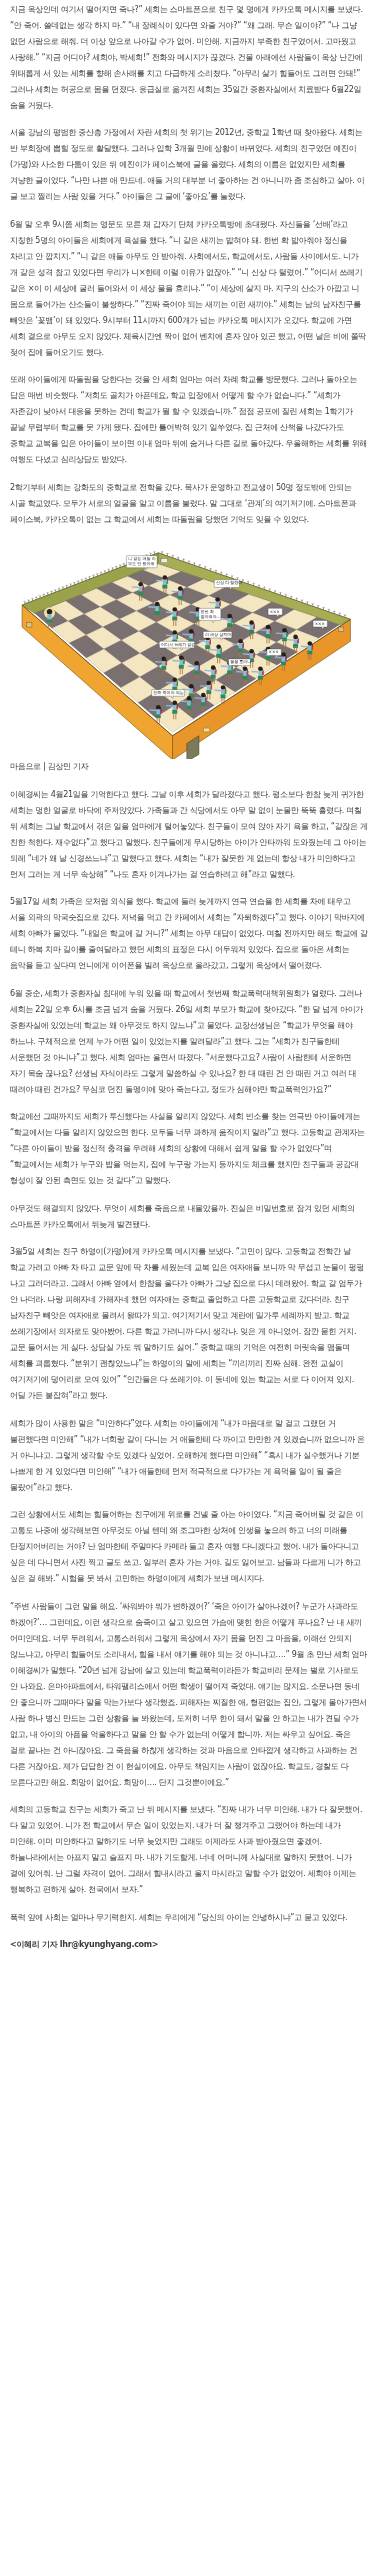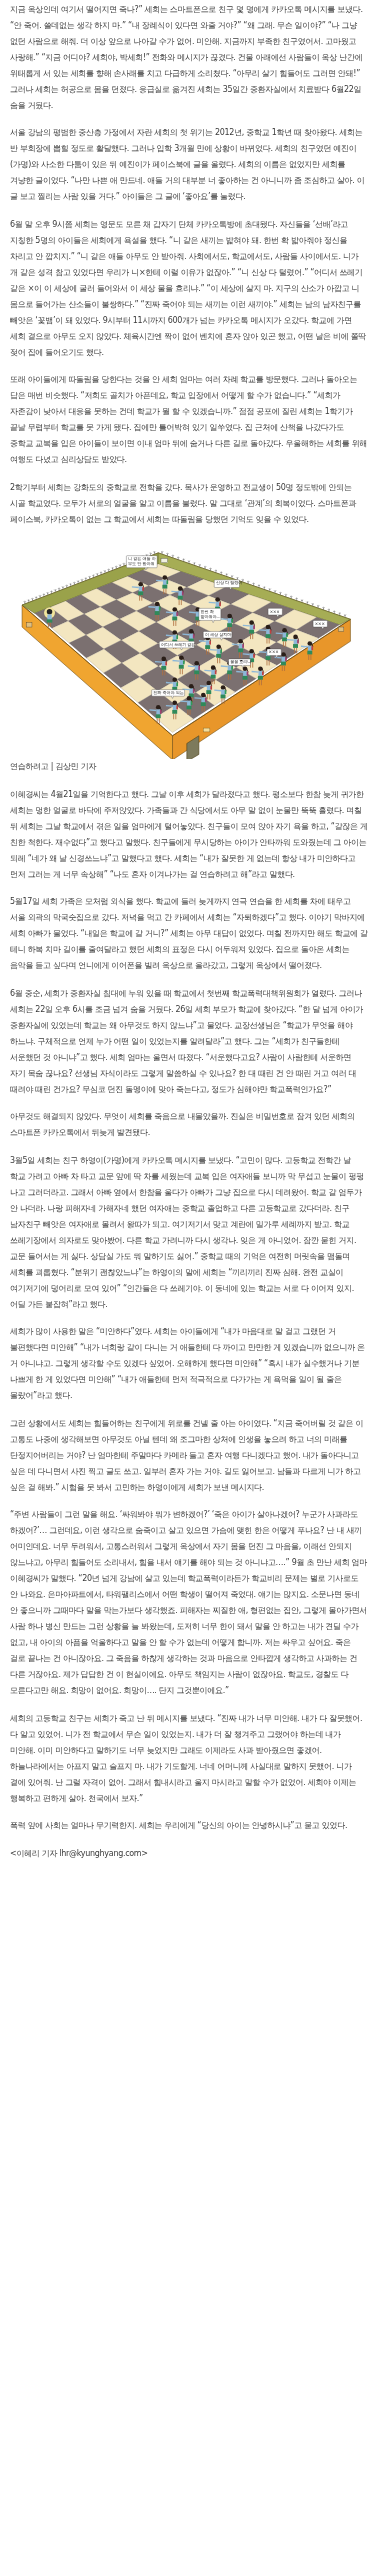--- a/index.html
+++ b/index.html
@@ -12,32 +12,32 @@
     color: #3a3a3a;
     font-size: 8px;
     line-height: 16px;
     letter-spacing: -0.3px;
     word-break: keep-all;
   }
   .article p { margin: 0 0 11.5px 0; }
   .figure { margin: 3.3px 0 0 0; }
   .figure svg { display: block; width: 358px; height: 220px; }
   .caption { margin: 5.5px 0 12px 0; }
-  .byline { margin-top: 0; }
+  .byline { margin-top: 0; font-weight: bold; }
   .bubble-text { font-family: "DejaVu Sans", sans-serif; font-size: 7.5px; fill: #222; letter-spacing: -0.2px; }
 </style>
 </head>
 <body>
 
 <div class="article">
   <p>지금 옥상인데 여기서 떨어지면 죽나?” 세희는 스마트폰으로 친구 몇 명에게 카카오톡 메시지를 보냈다. “안 죽어. 쓸데없는 생각 하지 마.” “내 장례식이 있다면 와줄 거야?” “왜 그래. 무슨 일이야?” “나 그냥 없던 사람으로 해줘. 더 이상 앞으로 나아갈 수가 없어. 미안해. 지금까지 부족한 친구였어서. 고마웠고 사랑해.” “지금 어디야? 세희야, 박세희!” 전화와 메시지가 끊겼다. 건물 아래에선 사람들이 옥상 난간에 위태롭게 서 있는 세희를 향해 손사래를 치고 다급하게 소리쳤다. “아무리 살기 힘들어도 그러면 안돼!” 그러나 세희는 허공으로 몸을 던졌다. 응급실로 옮겨진 세희는 35일간 중환자실에서 치료받다 6월22일 숨을 거뒀다.</p>
   <p>서울 강남의 평범한 중산층 가정에서 자란 세희의 첫 위기는 2012년, 중학교 1학년 때 찾아왔다. 세희는 반 부회장에 뽑힐 정도로 활달했다. 그러나 입학 3개월 만에 상황이 바뀌었다. 세희의 친구였던 예진이(가명)와 사소한 다툼이 있은 뒤 예진이가 페이스북에 글을 올렸다. 세희의 이름은 없었지만 세희를 겨냥한 글이었다. “나만 나쁜 애 만드네. 애들 거의 대부분 너 좋아하는 건 아니니까 좀 조심하고 살아. 이 글 보고 찔리는 사람 있을 거다.” 아이들은 그 글에 ‘좋아요’를 눌렀다.</p>
   <p>6월 말 오후 9시쯤 세희는 영문도 모른 채 갑자기 단체 카카오톡방에 초대됐다. 자신들을 ‘선배’라고 지칭한 5명의 아이들은 세희에게 욕설을 했다. “니 같은 새끼는 밟혀야 돼. 한번 확 밟아줘야 정신을 차리고 안 깝치지.” “니 같은 애들 아무도 안 받아줘. 사회에서도, 학교에서도, 사람들 사이에서도. 니가 개 같은 성격 참고 있었다면 우리가 니×한테 이럴 이유가 없잖아.” “니 신상 다 털렸어.” “어디서 쓰레기 같은 ×이 이 세상에 굴러 들어와서 이 세상 물을 흐리냐.” “이 세상에 살지 마. 지구의 산소가 아깝고 니 몸으로 들어가는 산소들이 불쌍하다.” “진짜 죽어야 되는 새끼는 이런 새끼야.” 세희는 남의 남자친구를 빼앗은 ‘꽃뱀’이 돼 있었다. 9시부터 11시까지 600개가 넘는 카카오톡 메시지가 오갔다. 학교에 가면 세희 곁으로 아무도 오지 않았다. 체육시간엔 짝이 없어 벤치에 혼자 앉아 있곤 했고, 어떤 날은 비에 쫄딱 젖어 집에 들어오기도 했다.</p>
   <p>또래 아이들에게 따돌림을 당한다는 것을 안 세희 엄마는 여러 차례 학교를 방문했다. 그러나 돌아오는 답은 매번 비슷했다. “저희도 골치가 아픈데요, 학교 입장에서 어떻게 할 수가 없습니다.” “세희가 자존감이 낮아서 대응을 못하는 건데 학교가 뭘 할 수 있겠습니까.” 점점 공포에 질린 세희는 1학기가 끝날 무렵부터 학교를 못 가게 됐다. 집에만 틀어박혀 있기 일쑤였다. 집 근처에 산책을 나갔다가도 중학교 교복을 입은 아이들이 보이면 이내 엄마 뒤에 숨거나 다른 길로 돌아갔다. 우울해하는 세희를 위해 여행도 다녔고 심리상담도 받았다.</p>
-  <p>2학기부터 세희는 강화도의 중학교로 전학을 갔다. 목사가 운영하고 전교생이 50명 정도밖에 안되는 시골 학교였다. 모두가 서로의 얼굴을 알고 이름을 불렀다. 말 그대로 ‘관계’의 회복이었다. 스마트폰과 페이스북, 카카오톡이 없는 그 학교에서 세희는 따돌림을 당했던 기억도 잊을 수 있었다.</p>
+  <p>2학기부터 세희는 강화도의 중학교로 전학을 갔다. 목사가 운영하고 전교생이 50명 정도밖에 안되는 시골 학교였다. 모두가 서로의 얼굴을 알고 이름을 불렀다. 말 그대로 ‘관계’의 여기저기에. 스마트폰과 페이스북, 카카오톡이 없는 그 학교에서 세희는 따돌림을 당했던 기억도 잊을 수 있었다.</p>
 
   <div class="figure">
     <svg viewBox="0 0 652 400" xmlns="http://www.w3.org/2000/svg" style="font-size:14.6px">
 
       <polygon points="22,120 296,358 296,402 22,160" fill="#f0a530" stroke="#6b4a10" stroke-width="1"></polygon>
       <polygon points="296,358 620,146 620,186 296,402" fill="#e8962a" stroke="#6b4a10" stroke-width="1"></polygon>
 
       <polygon points="22,120 270,25 620,146 296,358" fill="none" stroke="#6b4a10" stroke-width="1.4"></polygon>
 
       <polygon points="22,120 270,25 270,45 45,135" fill="#9aa24a" stroke="#5b6020" stroke-width="1"></polygon>
@@ -609,25 +609,26 @@
             <text x="401" y="226" class="bubble-text">물을 흐리냐</text>
           </g>
           <g>
             <rect x="258" y="274" width="60" height="12" fill="#ffffff" stroke="#333" stroke-width="0.6" rx="1.5"></rect>
             <path d="M294,286 l2,4 l2,-4" fill="#fff" stroke="#333" stroke-width="0.6"></path>
             <text x="261" y="282" class="bubble-text">진짜 죽어야 되는</text>
           </g>
         </g>
     </svg>
   </div>
-  <p class="caption">연습하려고 | 김상민 기자</p>
+  <p class="caption">마음으로 | 김상민 기자</p>
 
   <p>이혜경씨는 4월21일을 기억한다고 했다. 그날 이후 세희가 달라졌다고 했다. 평소보다 한참 늦게 귀가한 세희는 멍한 얼굴로 바닥에 주저앉았다. 가족들과 간 식당에서도 아무 말 없이 눈물만 뚝뚝 흘렸다. 며칠 뒤 세희는 그날 학교에서 겪은 일을 엄마에게 털어놓았다. 친구들이 모여 앉아 자기 욕을 하고, “같잖은 게 친한 척한다. 재수없다”고 했다고 말했다. 친구들에게 무시당하는 아이가 안타까워 도와줬는데 그 아이는 되레 “네가 왜 날 신경쓰느냐”고 말했다고 했다. 세희는 “내가 잘못한 게 없는데 항상 내가 미안하다고 먼저 그러는 게 너무 속상해” “나도 혼자 이겨나가는 걸 연습하려고 해”라고 말했다.</p>
   <p>5월17일 세희 가족은 모처럼 외식을 했다. 학교에 들러 늦게까지 연극 연습을 한 세희를 차에 태우고 서울 외곽의 막국숫집으로 갔다. 저녁을 먹고 간 카페에서 세희는 “자퇴하겠다”고 했다. 이야기 막바지에 세희 아빠가 물었다. “내일은 학교에 갈 거니?” 세희는 아무 대답이 없었다. 며칠 전까지만 해도 학교에 갈 테니 하복 치마 길이를 줄여달라고 했던 세희의 표정은 다시 어두워져 있었다. 집으로 돌아온 세희는 음악을 듣고 싶다며 언니에게 이어폰을 빌려 옥상으로 올라갔고, 그렇게 옥상에서 떨어졌다.</p>
   <p>6월 중순, 세희가 중환자실 침대에 누워 있을 때 학교에서 첫번째 학교폭력대책위원회가 열렸다. 그러나 세희는 22일 오후 6시를 조금 넘겨 숨을 거뒀다. 26일 세희 부모가 학교에 찾아갔다. “한 달 넘게 아이가 중환자실에 있었는데 학교는 왜 아무것도 하지 않느냐”고 물었다. 교장선생님은 “학교가 무엇을 해야 하느냐. 구체적으로 언제 누가 어떤 일이 있었는지를 알려달라”고 했다. 그는 “세희가 친구들한테 서운했던 것 아니냐”고 했다. 세희 엄마는 울면서 따졌다. “서운했다고요? 사람이 사람한테 서운하면 자기 목숨 끊나요? 선생님 자식이라도 그렇게 말씀하실 수 있나요? 한 대 때린 건 안 때린 거고 여러 대 때려야 때린 건가요? 무심코 던진 돌멩이에 맞아 죽는다고, 정도가 심해야만 학교폭력인가요?”</p>
+  <p>학교에선 그때까지도 세희가 투신했다는 사실을 알리지 않았다. 세희 빈소를 찾는 연극반 아이들에게는 “학교에서는 다들 알리지 않았으면 한다. 모두들 너무 과하게 움직이지 말라”고 했다. 고등학교 관계자는 “다른 아이들이 받을 정신적 충격을 우려해 세희의 상황에 대해서 쉽게 말을 할 수가 없었다”며 “학교에서는 세희가 누구와 밥을 먹는지, 집에 누구랑 가는지 등까지도 체크를 했지만 친구들과 공감대 형성이 잘 안된 측면도 있는 것 같다”고 말했다.</p>
   <p>아무것도 해결되지 않았다. 무엇이 세희를 죽음으로 내몰았을까. 진실은 비밀번호로 잠겨 있던 세희의 스마트폰 카카오톡에서 뒤늦게 발견됐다.</p>
   <p>3월5일 세희는 친구 하영이(가명)에게 카카오톡 메시지를 보냈다. “고민이 많다. 고등학교 전학간 날 학교 가려고 아빠 차 타고 교문 앞에 딱 차를 세웠는데 교복 입은 여자애들 보니까 막 무섭고 눈물이 펑펑 나고 그러더라고. 그래서 아빠 옆에서 한참을 울다가 아빠가 그냥 집으로 다시 데려왔어. 학교 갈 엄두가 안 나더라. 나랑 피해자네 가해자네 했던 여자애는 중학교 졸업하고 다른 고등학교로 갔다더라. 친구 남자친구 빼앗은 여자애로 몰려서 왕따가 되고. 여기저기서 맞고 계란에 밀가루 세례까지 받고. 학교 쓰레기장에서 의자로도 맞아봤어. 다른 학교 가려니까 다시 생각나. 잊은 게 아니었어. 잠깐 묻힌 거지. 교문 들어서는 게 싫다. 상담실 가도 뭐 말하기도 싫어.” 중학교 때의 기억은 여전히 머릿속을 맴돌며 세희를 괴롭혔다. “분위기 괜찮았느냐”는 하영이의 말에 세희는 “끼리끼리 진짜 심해. 완전 교실이 여기저기에 덩어리로 모여 있어” “인간들은 다 쓰레기야. 이 동네에 있는 학교는 서로 다 이어져 있지. 어딜 가든 붙잡혀”라고 했다.</p>
   <p>세희가 많이 사용한 말은 “미안하다”였다. 세희는 아이들에게 “내가 마음대로 말 걸고 그랬던 거 불편했다면 미안해” “내가 너희랑 같이 다니는 거 애들한테 다 까이고 만만한 게 있겠습니까 없으니까 온 거 아니냐고. 그렇게 생각할 수도 있겠다 싶었어. 오해하게 했다면 미안해” “혹시 내가 실수했거나 기분 나쁘게 한 게 있었다면 미안해” “내가 애들한테 먼저 적극적으로 다가가는 게 욕먹을 일이 될 줄은 몰랐어”라고 했다.</p>
   <p>그런 상황에서도 세희는 힘들어하는 친구에게 위로를 건넬 줄 아는 아이였다. “지금 죽어버릴 것 같은 이 고통도 나중에 생각해보면 아무것도 아닐 텐데 왜 조그마한 상처에 인생을 놓으려 하고 너의 미래를 단정지어버리는 거야? 난 엄마한테 주말마다 카메라 들고 혼자 여행 다니겠다고 했어. 내가 돌아다니고 싶은 데 다니면서 사진 찍고 글도 쓰고. 일부러 혼자 가는 거야. 길도 잃어보고. 남들과 다르게 니가 하고 싶은 걸 해봐.” 시험을 못 봐서 고민하는 하영이에게 세희가 보낸 메시지다.</p>
   <p>“주변 사람들이 그런 말을 해요. ‘싸워봐야 뭐가 변하겠어?’ ‘죽은 아이가 살아나겠어? 누군가 사과라도 하겠어?’… 그런데요, 이런 생각으로 숨죽이고 살고 있으면 가슴에 맺힌 한은 어떻게 푸나요? 난 내 새끼 어미인데요. 너무 두려워서, 고통스러워서 그렇게 옥상에서 자기 몸을 던진 그 마음을, 이래선 안되지 않느냐고, 아무리 힘들어도 소리내서, 힘을 내서 얘기를 해야 되는 것 아니냐고….” 9월 초 만난 세희 엄마 이혜경씨가 말했다. “20년 넘게 강남에 살고 있는데 학교폭력이라든가 학교비리 문제는 별로 기사로도 안 나와요. 은마아파트에서, 타워팰리스에서 어떤 학생이 떨어져 죽었대. 얘기는 많지요. 소문나면 동네 안 좋으니까 그때마다 말을 막는가보다 생각했죠. 피해자는 찌질한 애, 형편없는 집안, 그렇게 몰아가면서 사람 하나 병신 만드는 그런 상황을 늘 봐왔는데, 도저히 너무 한이 돼서 말을 안 하고는 내가 견딜 수가 없고, 내 아이의 아픔을 억울하다고 말을 안 할 수가 없는데 어떻게 합니까. 저는 싸우고 싶어요. 죽은 걸로 끝나는 건 아니잖아요. 그 죽음을 하찮게 생각하는 것과 마음으로 안타깝게 생각하고 사과하는 건 다른 거잖아요. 제가 답답한 건 이 현실이에요. 아무도 책임지는 사람이 없잖아요. 학교도, 경찰도 다 모른다고만 해요. 희망이 없어요. 희망이…. 단지 그것뿐이에요.”</p>
   <p>세희의 고등학교 친구는 세희가 죽고 난 뒤 메시지를 보냈다. “진짜 내가 너무 미안해. 내가 다 잘못했어. 다 알고 있었어. 니가 전 학교에서 무슨 일이 있었는지. 내가 더 잘 챙겨주고 그랬어야 하는데 내가 미안해. 이미 미안하다고 말하기도 너무 늦었지만 그래도 이제라도 사과 받아줬으면 좋겠어. 하늘나라에서는 아프지 말고 슬프지 마. 내가 기도할게. 너네 어머니께 사실대로 말하지 못했어. 니가 곁에 있어줘. 난 그럴 자격이 없어. 그래서 힘내시라고 울지 마시라고 말할 수가 없었어. 세희야 이제는 행복하고 편하게 살아. 천국에서 보자.”</p>
   <p>폭력 앞에 사회는 얼마나 무기력한지. 세희는 우리에게 “당신의 아이는 안녕하시냐”고 묻고 있었다.</p>
   <p class="byline">&lt;이혜리 기자 lhr@kyunghyang.com&gt;</p>
 </div>
 

